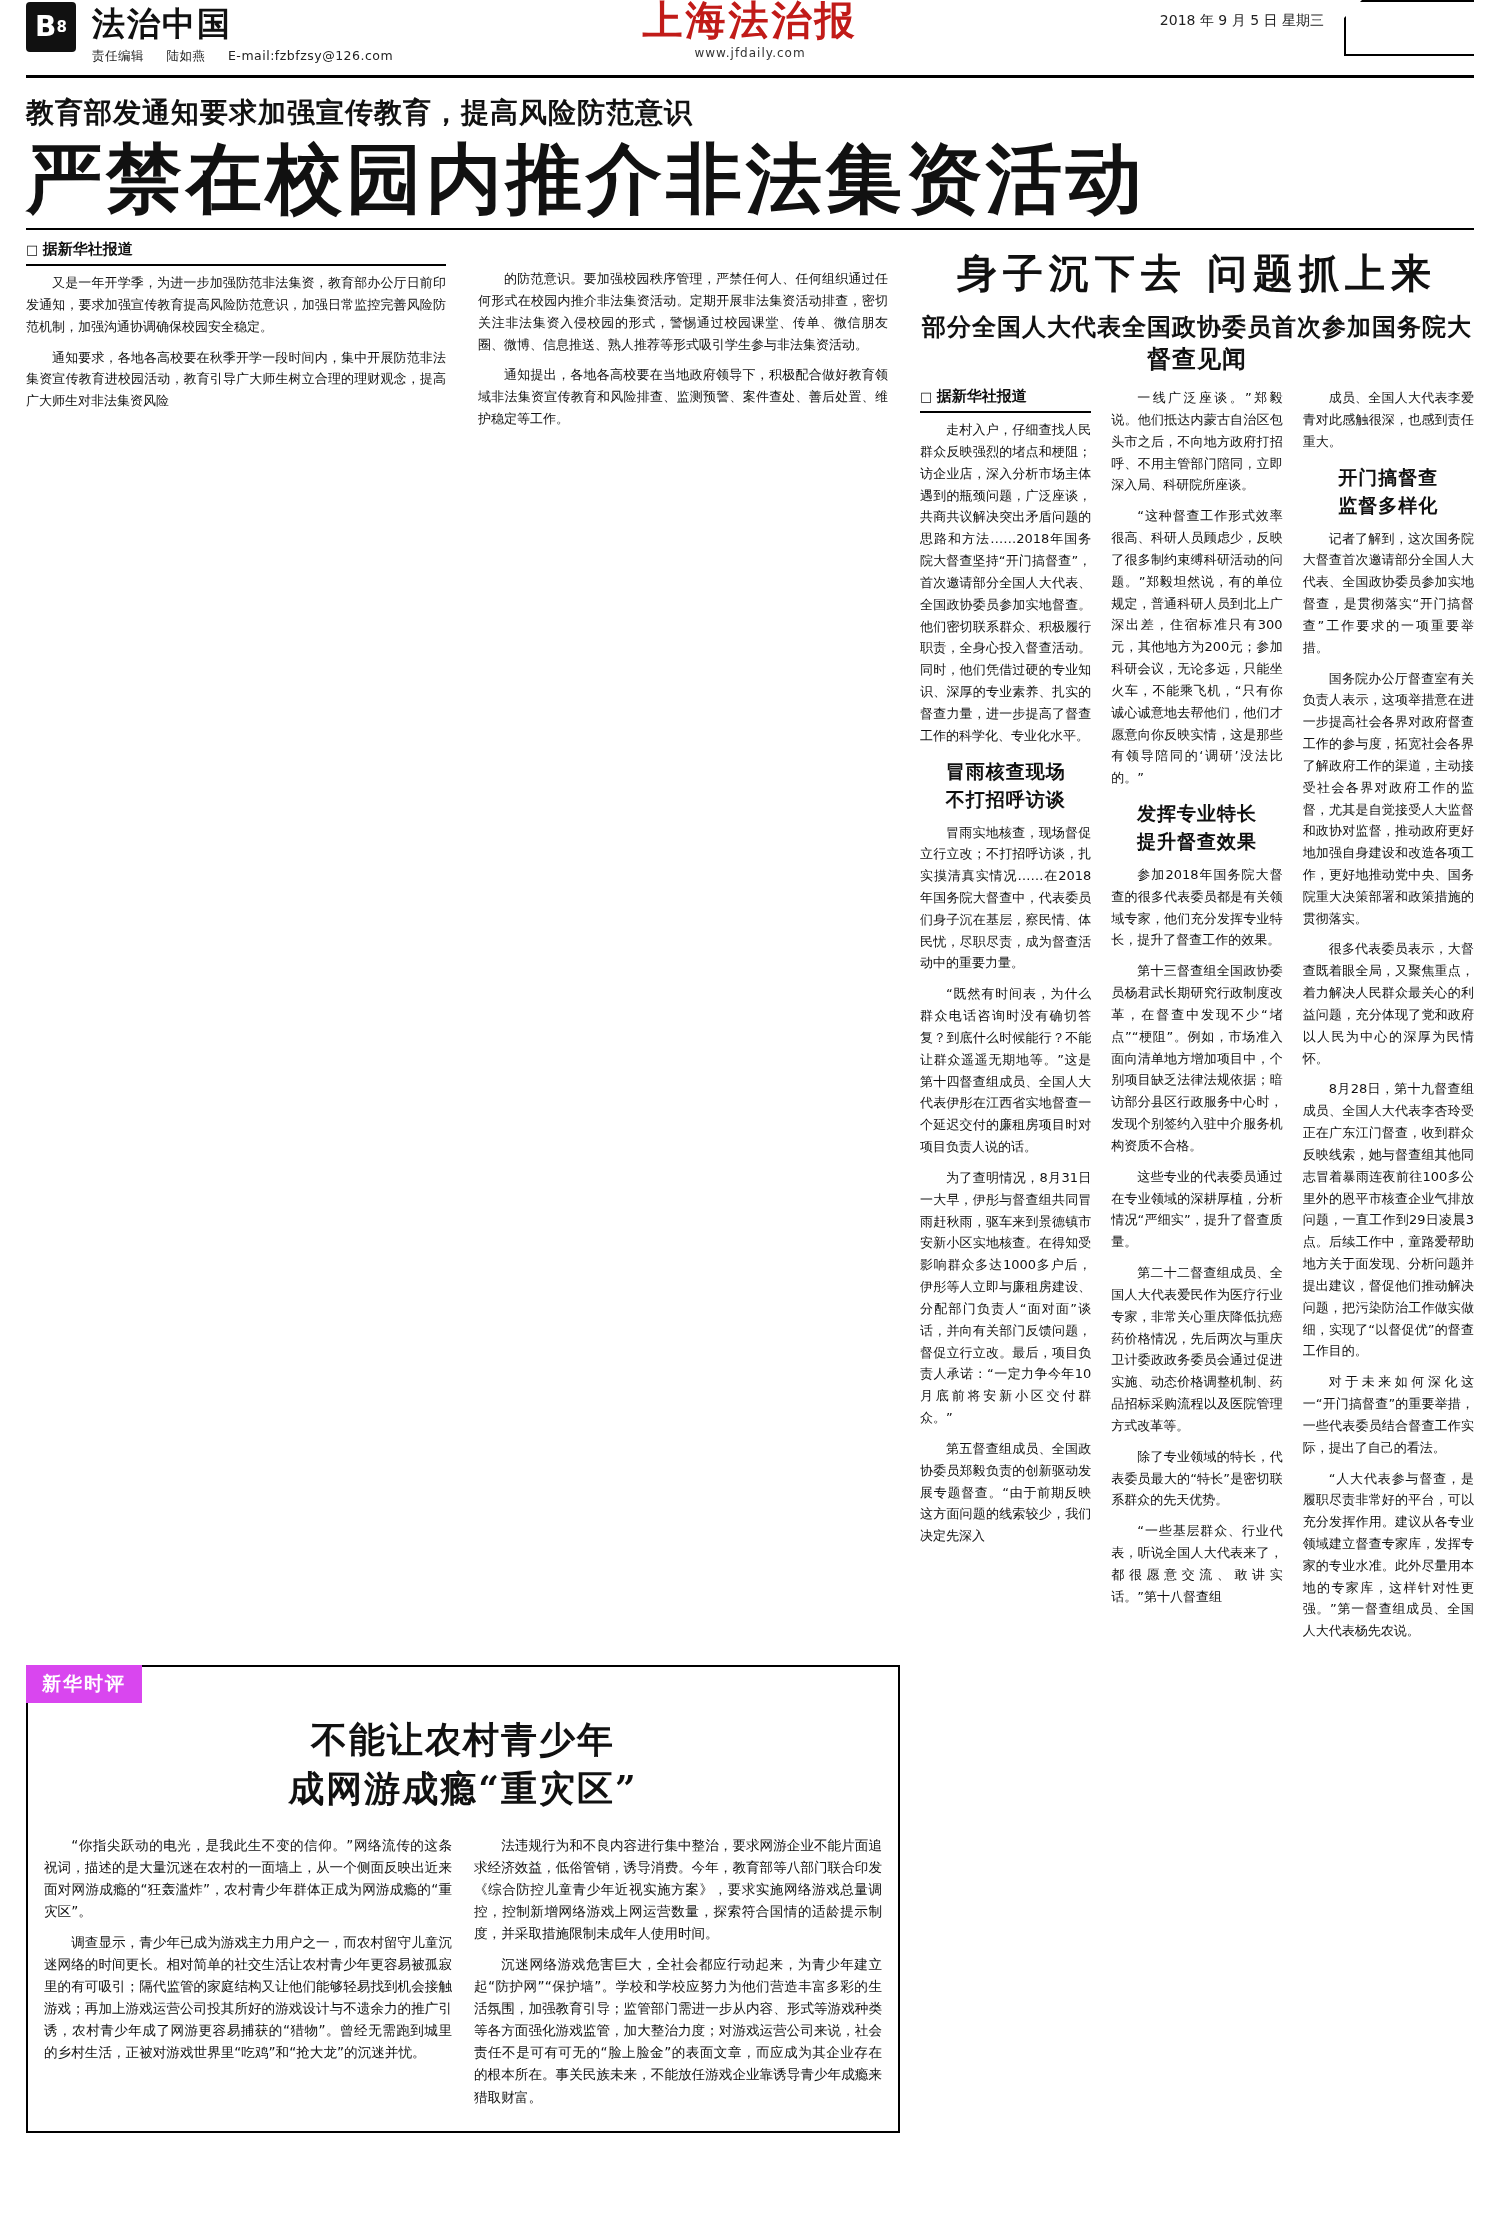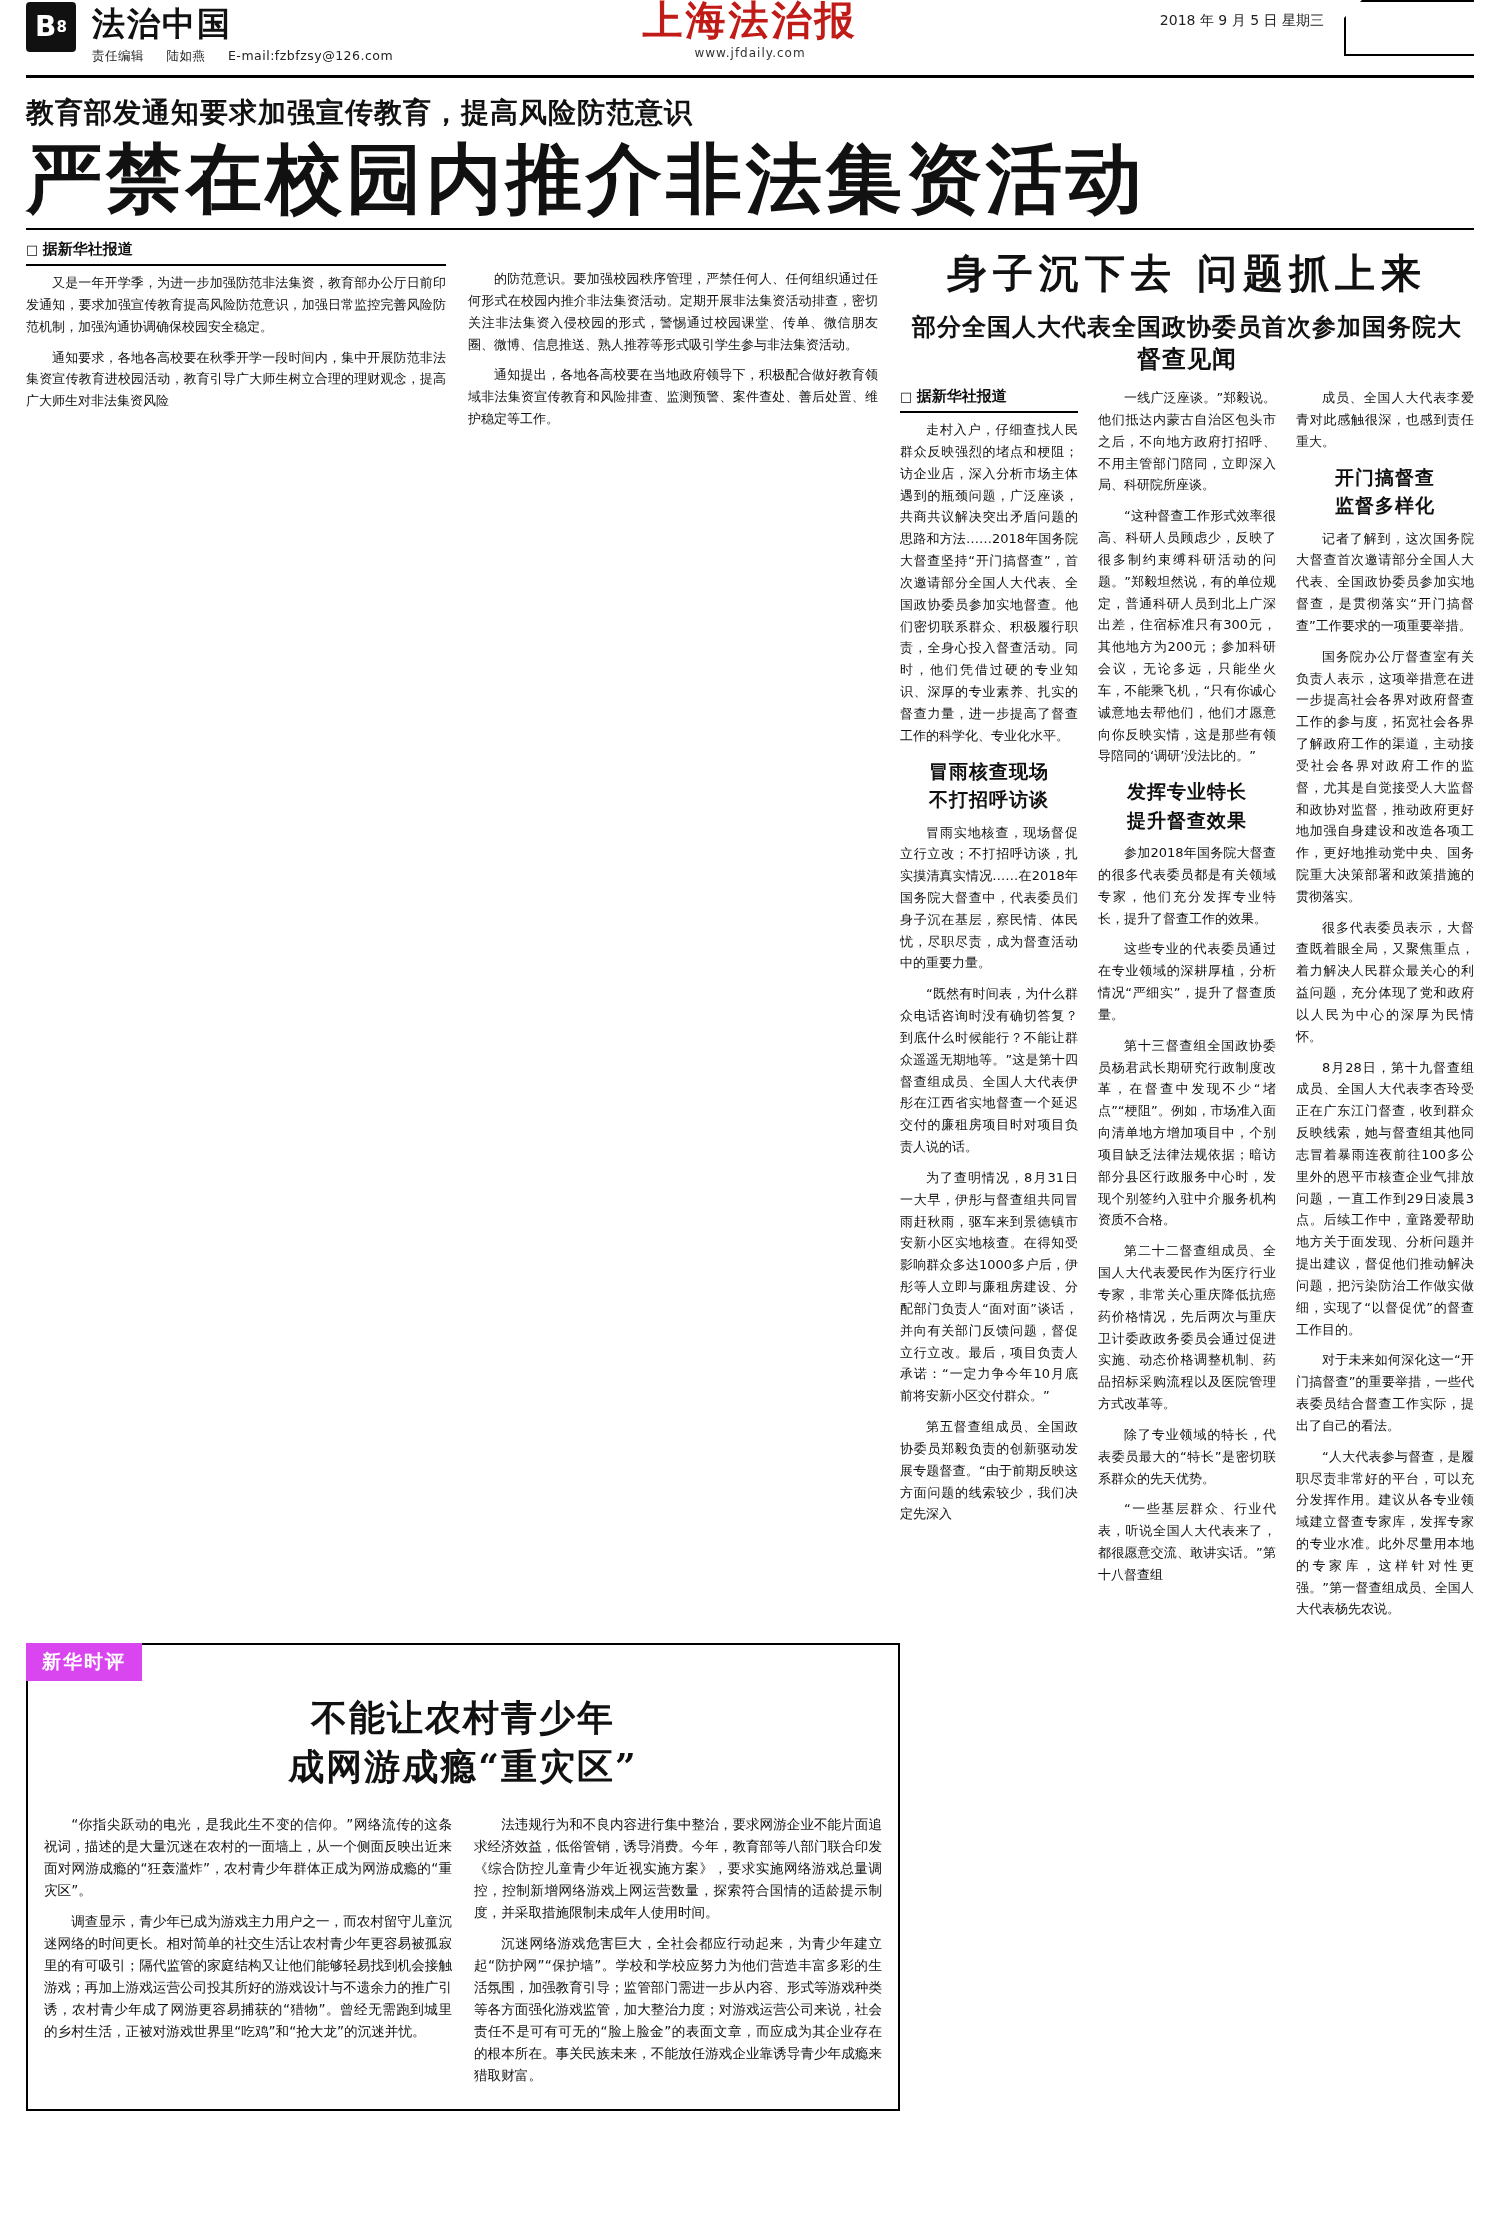--- a/index.html
+++ b/index.html
@@ -70,21 +70,21 @@
     border-bottom:2px solid #000; padding-bottom:5px; display:block;
   }
   .src:before{ content:"□ "; font-size:13px; }
   p.body {
     font-size:13px; line-height:1.68; text-align:justify;
     margin:0 0 9px; text-indent:2em; color:#111;
     font-family:"DejaVu Sans","Liberation Sans",sans-serif;
   }
 
   
-  .upper { display:flex; gap:22px; align-items:flex-start; }
+  .upper { display:flex; gap:32px; align-items:flex-start; }
   .upper .left { width:420px; }
   .upper .mid  { width:410px; }
   .upper .right{ flex:1; }
 
   
   .sec-head {
     text-align:center;
     font-family:"DejaVu Serif","Liberation Serif",serif;
     font-weight:bold; font-size:40px; letter-spacing:6px; margin:6px 0 10px;
   }
@@ -176,22 +176,22 @@
           <p class="body">第五督查组成员、全国政协委员郑毅负责的创新驱动发展专题督查。“由于前期反映这方面问题的线索较少，我们决定先深入</p>
         </div>
         <div>
           <p class="body">一线广泛座谈。”郑毅说。他们抵达内蒙古自治区包头市之后，不向地方政府打招呼、不用主管部门陪同，立即深入局、科研院所座谈。</p>
           <p class="body">“这种督查工作形式效率很高、科研人员顾虑少，反映了很多制约束缚科研活动的问题。”郑毅坦然说，有的单位规定，普通科研人员到北上广深出差，住宿标准只有300元，其他地方为200元；参加科研会议，无论多远，只能坐火车，不能乘飞机，“只有你诚心诚意地去帮他们，他们才愿意向你反映实情，这是那些有领导陪同的‘调研’没法比的。”</p>
           <div class="subhead">
             <div>发挥专业特长</div>
             <div>提升督查效果</div>
           </div>
           <p class="body">参加2018年国务院大督查的很多代表委员都是有关领域专家，他们充分发挥专业特长，提升了督查工作的效果。</p>
+          <p class="body">第十三督查组全国政协委员杨君武长期研究行政制度改革，在督查中发现不少“堵点”“梗阻”。例如，市场准入面向清单地方增加项目中，个别项目缺乏法律法规依据；暗访部分县区行政服务中心时，发现个别签约入驻中介服务机构资质不合格。</p>
           <p class="body">这些专业的代表委员通过在专业领域的深耕厚植，分析情况“严细实”，提升了督查质量。</p>
-          <p class="body">第十三督查组全国政协委员杨君武长期研究行政制度改革，在督查中发现不少“堵点”“梗阻”。例如，市场准入面向清单地方增加项目中，个别项目缺乏法律法规依据；暗访部分县区行政服务中心时，发现个别签约入驻中介服务机构资质不合格。</p>
           <p class="body">第二十二督查组成员、全国人大代表爱民作为医疗行业专家，非常关心重庆降低抗癌药价格情况，先后两次与重庆卫计委政政务委员会通过促进实施、动态价格调整机制、药品招标采购流程以及医院管理方式改革等。</p>
           <p class="body">除了专业领域的特长，代表委员最大的“特长”是密切联系群众的先天优势。</p>
           <p class="body">“一些基层群众、行业代表，听说全国人大代表来了，都很愿意交流、敢讲实话。”第十八督查组</p>
         </div>
         <div>
           <p class="body">成员、全国人大代表李爱青对此感触很深，也感到责任重大。</p>
           <div class="subhead">
             <div>开门搞督查</div>
             <div>监督多样化</div>
           </div>

